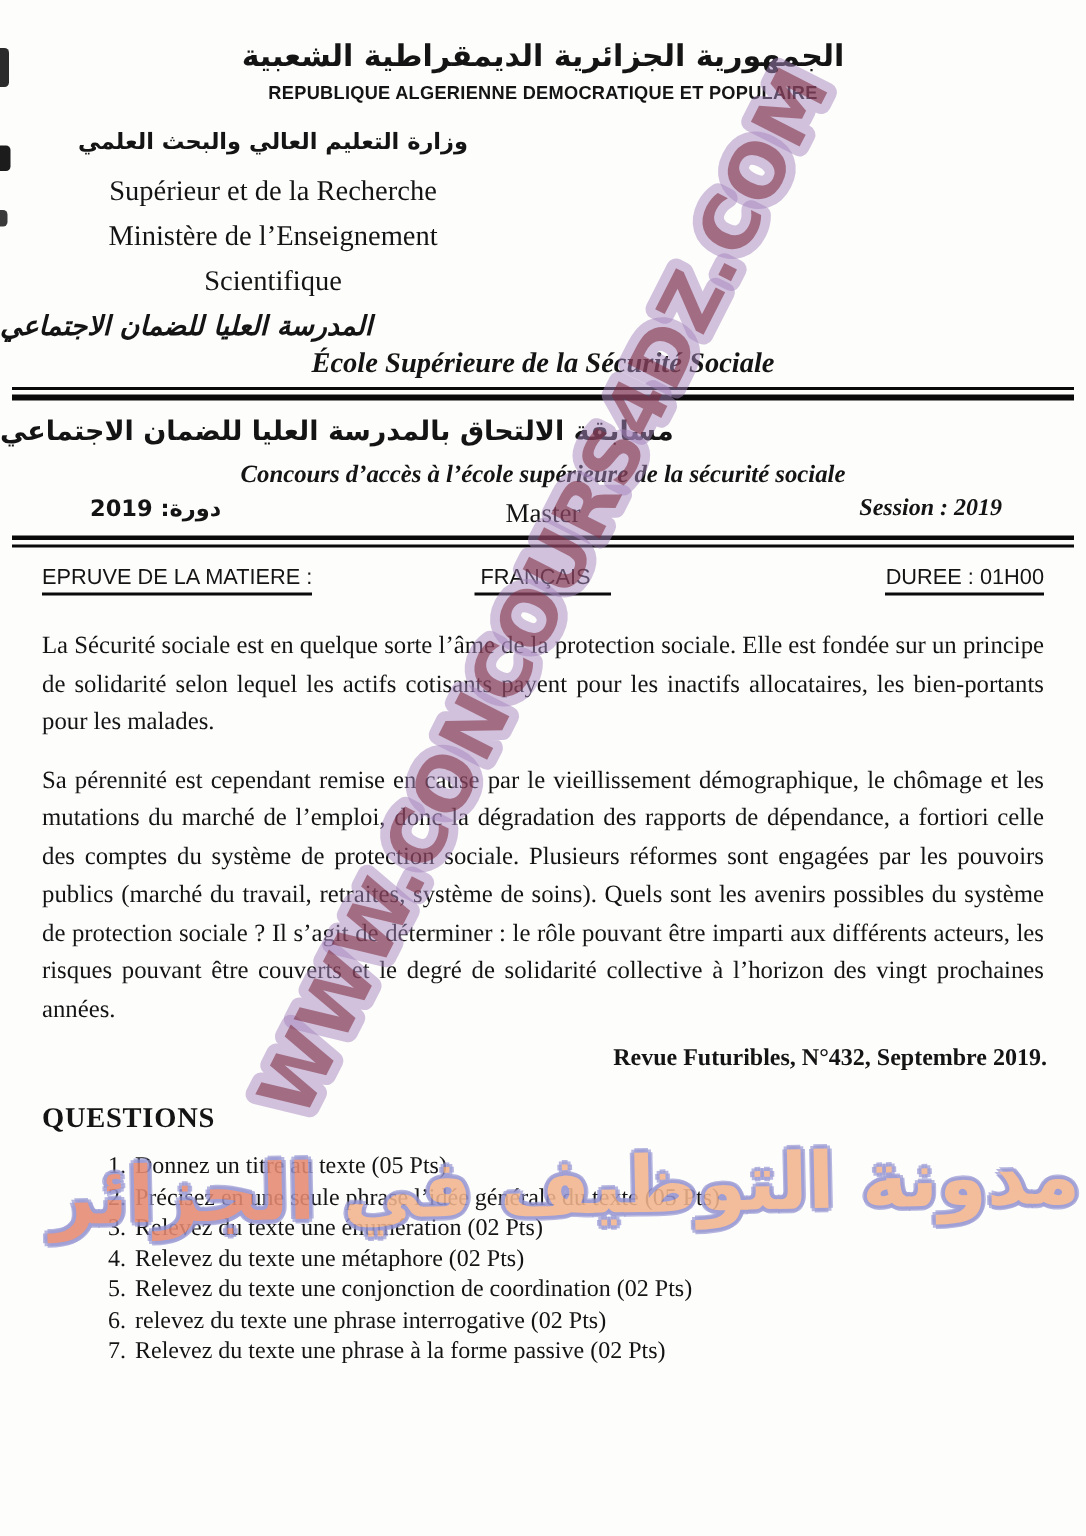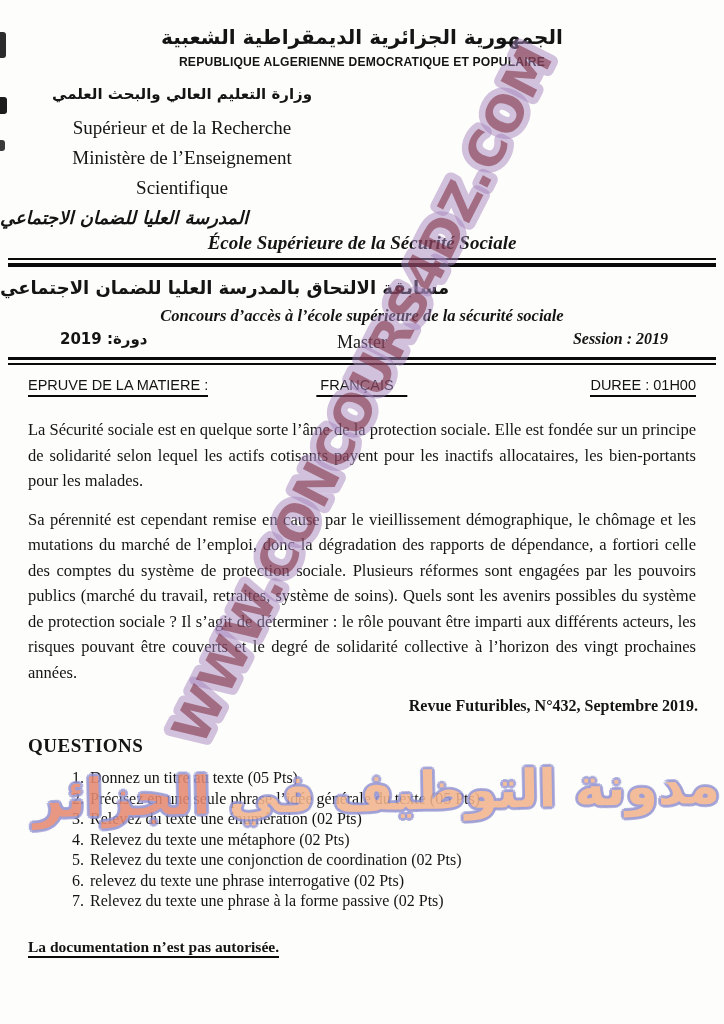--- a/index.html
+++ b/index.html
@@ -207,23 +207,20 @@
   <ol class="questions-list">
     <li><span>Donnez un titre au texte (05 Pts)</span></li>
     <li><span>Précisez en une seule phrase l’idée générale du texte (05 Pts)</span></li>
     <li><span>Relevez du texte une énumération (02 Pts)</span></li>
     <li><span>Relevez du texte une métaphore (02 Pts)</span></li>
     <li><span>Relevez du texte une conjonction de coordination (02 Pts)</span></li>
     <li><span>relevez du texte une phrase interrogative (02 Pts)</span></li>
     <li><span>Relevez du texte une phrase à la forme passive (02 Pts)</span></li>
   </ol>
 
-  <div class="footer-note">
-    <span>La documentation n’est pas autorisée.</span>
-  </div>
 
   <svg class="wm-svg" width="724" height="1024" viewBox="0 0 724 1024">
     <text transform="translate(378,402) rotate(-63)" x="0" y="0" text-anchor="middle" font-family="DejaVu Sans, sans-serif" font-size="50" font-weight="bold" fill="#7c2737" fill-opacity="0.55" stroke="#a585be" stroke-opacity="0.5" stroke-width="13" stroke-linejoin="round" paint-order="stroke" style="letter-spacing:1px">WWW.CONCOURS4DZ.COM</text>
   </svg>
 
   <div class="wm-ar">
     <span class="part1">مدونة التوظيف في </span><span class="part2">الجزائر</span>
   </div>
 
 </div>

